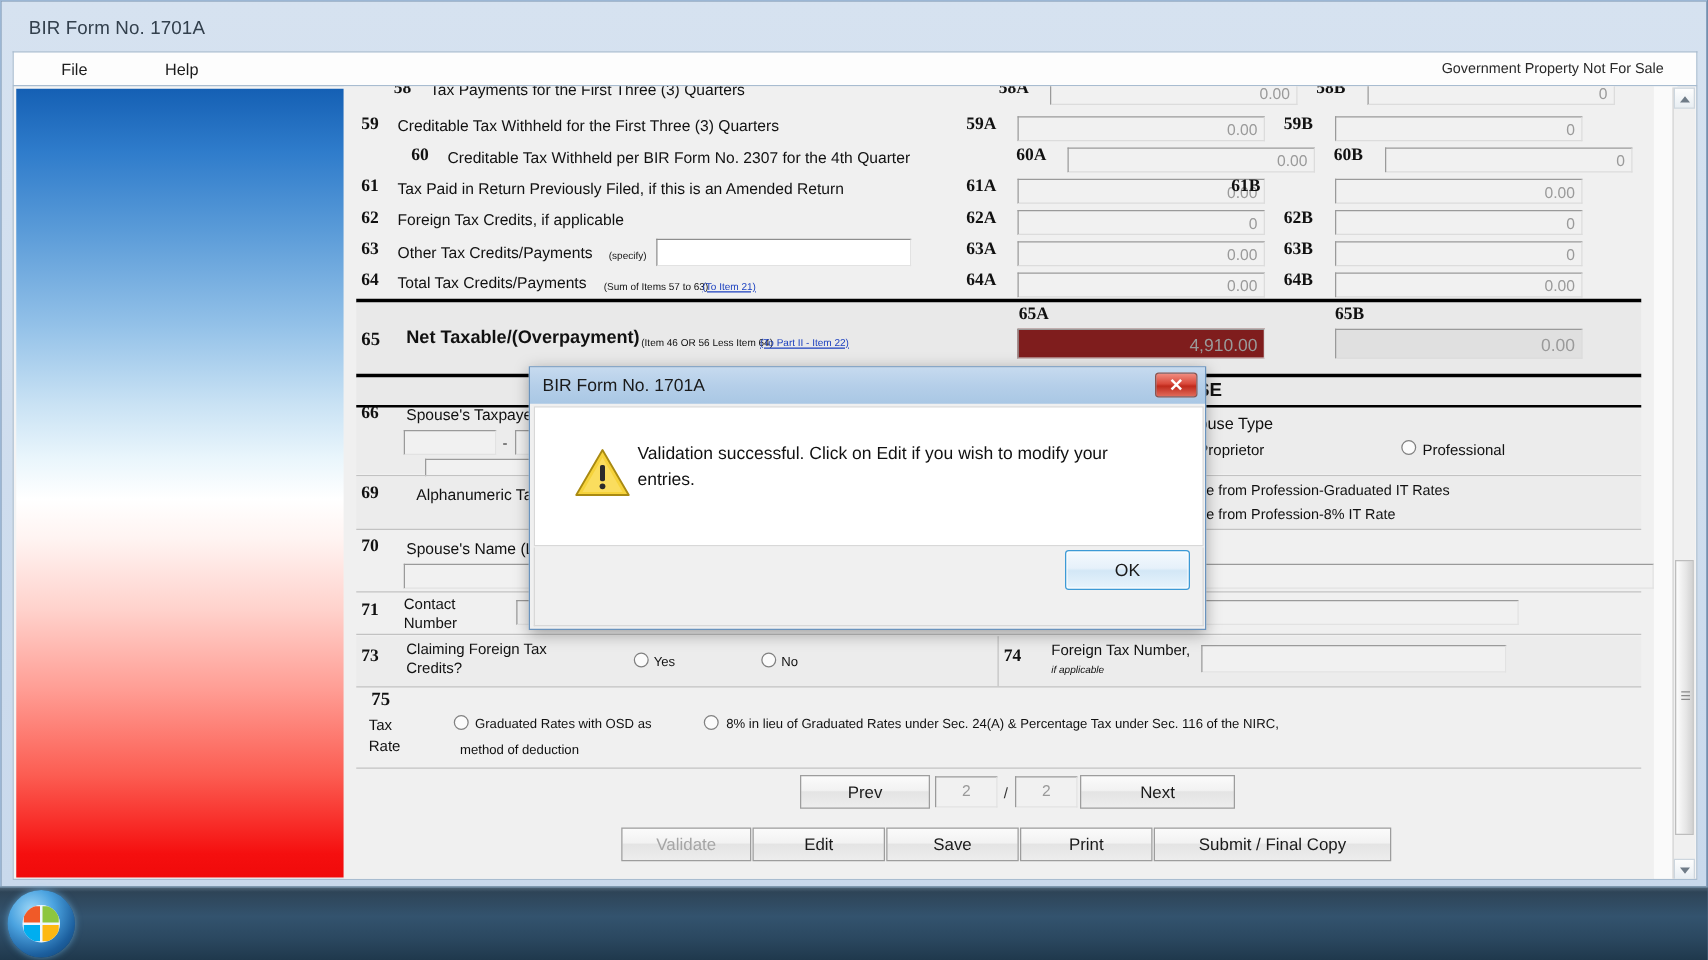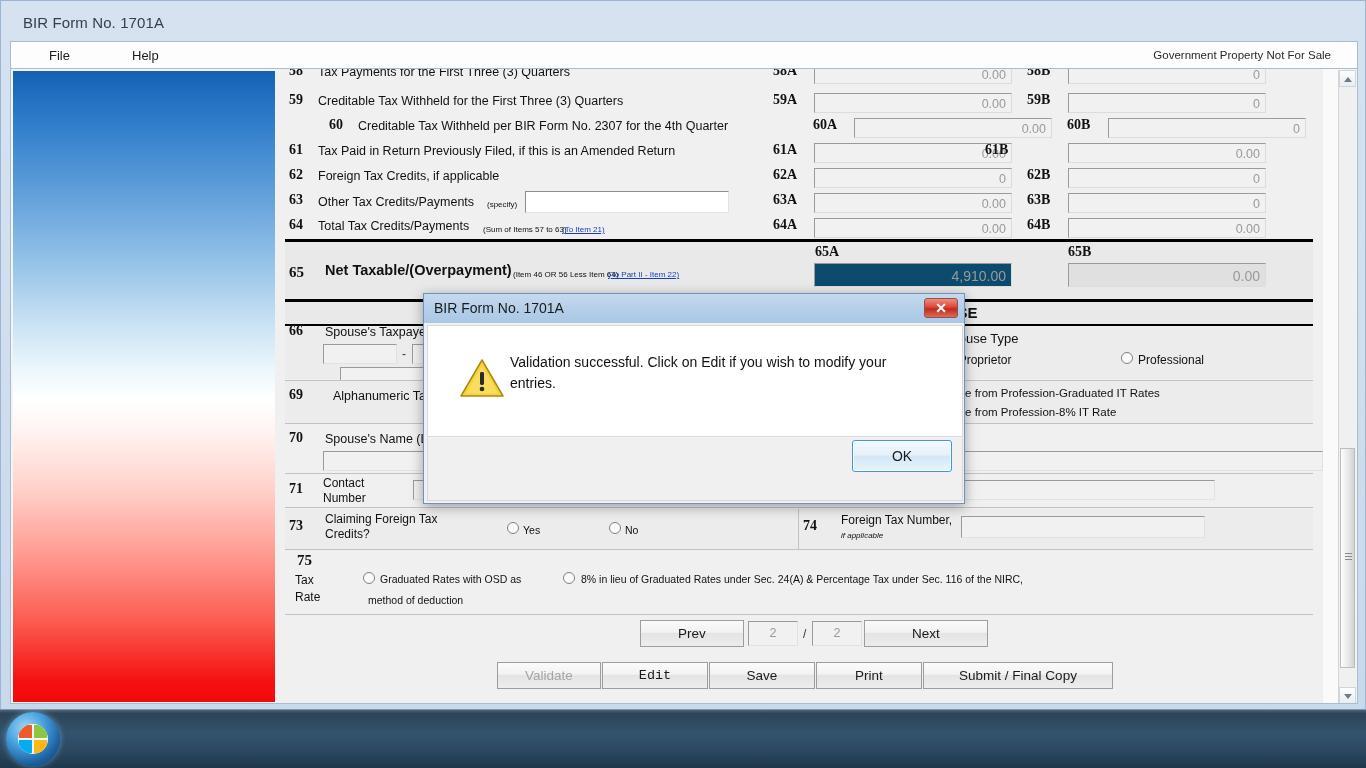--- a/index.html
+++ b/index.html
@@ -376,21 +376,21 @@
     <div class="gov-note">Government Property Not For Sale</div>
   </div>
 
   <div class="form-area">
 
     <div class="flag-strip"></div>
     <div class="right-pane-gap"></div>
 
     <div class="sheet">
 
-      <div class="row" style="top:-8px;height:25px;">
+      <div class="row" style="top:-8px;height:25px;margin-left:26px;">
         <div class="rownum" style="top:2px;">58</div>
         <div class="rowlabel" style="left:33px;top:4px;">Tax Payments for the First Three (3) Quarters</div>
         <div class="codecell" style="left:488px;top:2px;">58A</div>
         <div class="amt" style="left:529px;top:3px;width:198px;">0.00</div>
         <div class="codecell" style="left:742px;top:2px;">58B</div>
         <div class="amt" style="left:783px;top:3px;width:198px;">0</div>
       </div>
 
       <div class="row" style="top:20px;height:25px;">
         <div class="rownum" style="top:3px;">59</div>
@@ -451,21 +451,21 @@
       </div>
 
       <div class="thickrule" style="left:10px;top:170px;width:1028px;"></div>
 
       <div class="row" style="top:173px;height:57px;background:#e9e9e9;">
         <div class="rownum" style="top:22px;font-size:15px;">65</div>
         <div class="rowlabel" style="left:40px;top:20px;font-size:14.5px;font-weight:bold;">Net Taxable/(Overpayment)</div>
         <div class="tiny" style="position:absolute;left:228px;top:28px;">(Item 46 OR 56 Less Item 64)</div>
         <div class="link" style="position:absolute;left:323px;top:28px;">(To Part II - Item 22)</div>
         <div class="codecell" style="left:530px;top:2px;font-size:14px;">65A</div>
-        <div class="amt" style="left:529px;top:21px;width:198px;height:24px;line-height:22px;font-size:14px;background:#0c4a6e;">4,910.00</div>
+        <div class="amt" style="left:529px;top:21px;width:198px;height:24px;line-height:22px;font-size:14px;background:#7f1d1d;">4,910.00</div>
         <div class="codecell" style="left:783px;top:2px;font-size:14px;">65B</div>
         <div class="amt" style="left:783px;top:21px;width:198px;height:24px;line-height:22px;font-size:14px;background:#e0e0e0;">0.00</div>
       </div>
 
       <div class="thickrule" style="left:10px;top:230px;width:1028px;"></div>
 
       <div class="bandgray" style="left:10px;top:233px;width:1028px;height:22px;">
         <div style="position:absolute;left:630px;top:2px;font-size:15px;font-weight:bold;color:#111;">SPOUSE</div>
       </div>
       <div class="thickrule" style="left:10px;top:255px;width:1028px;height:2px;"></div>
@@ -547,21 +547,21 @@
 
       <div class="hrule" style="left:10px;top:545px;width:1028px;"></div>
 
       <div class="btn" style="left:365px;top:551px;width:104px;height:27px;line-height:25px;">Prev</div>
       <div class="pagebox" style="left:473px;top:552px;width:50px;height:25px;line-height:23px;">2</div>
       <div class="slash" style="left:528px;top:558px;">/</div>
       <div class="pagebox" style="left:537px;top:552px;width:50px;height:25px;line-height:23px;">2</div>
       <div class="btn" style="left:589px;top:551px;width:124px;height:27px;line-height:25px;">Next</div>
 
       <div class="btn disabled" style="left:222px;top:593px;width:104px;height:27px;line-height:25px;">Validate</div>
-      <div class="btn" style="left:327px;top:593px;width:106px;height:27px;line-height:25px;font-family:Liberation Mono, monospace;">Edit</div>
+      <div class="btn" style="left:327px;top:593px;width:106px;height:27px;line-height:25px;">Edit</div>
       <div class="btn" style="left:434px;top:593px;width:106px;height:27px;line-height:25px;">Save</div>
       <div class="btn" style="left:541px;top:593px;width:106px;height:27px;line-height:25px;">Print</div>
       <div class="btn" style="left:648px;top:593px;width:190px;height:27px;line-height:25px;">Submit / Final Copy</div>
 
     </div>
 
     <div class="vscroll">
       <div class="arrow up">
           <i></i>
         </div>

